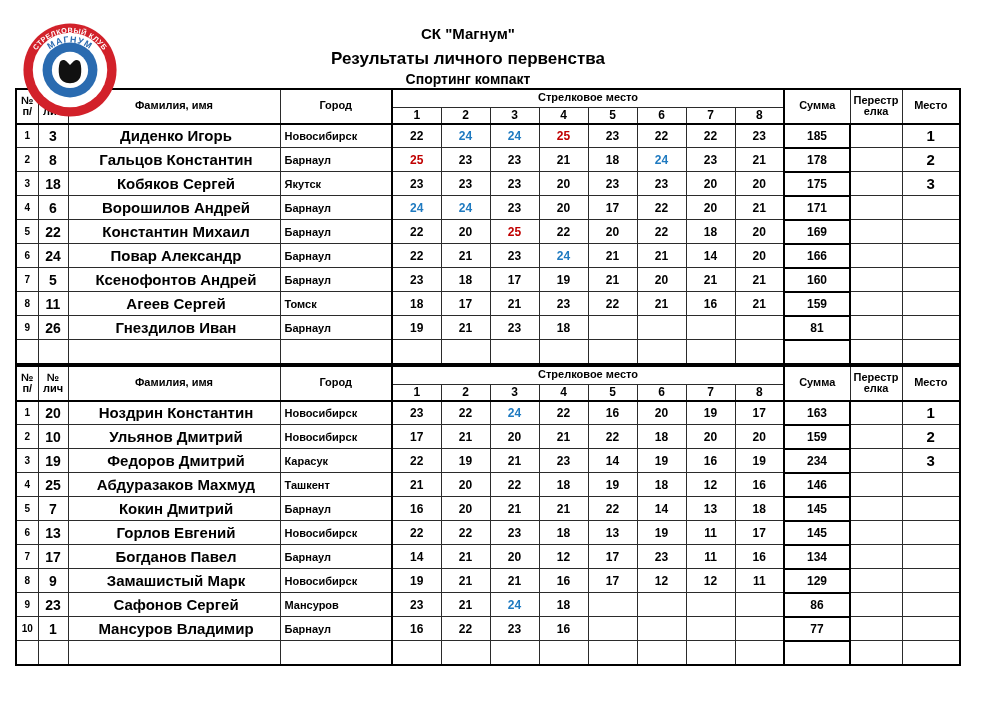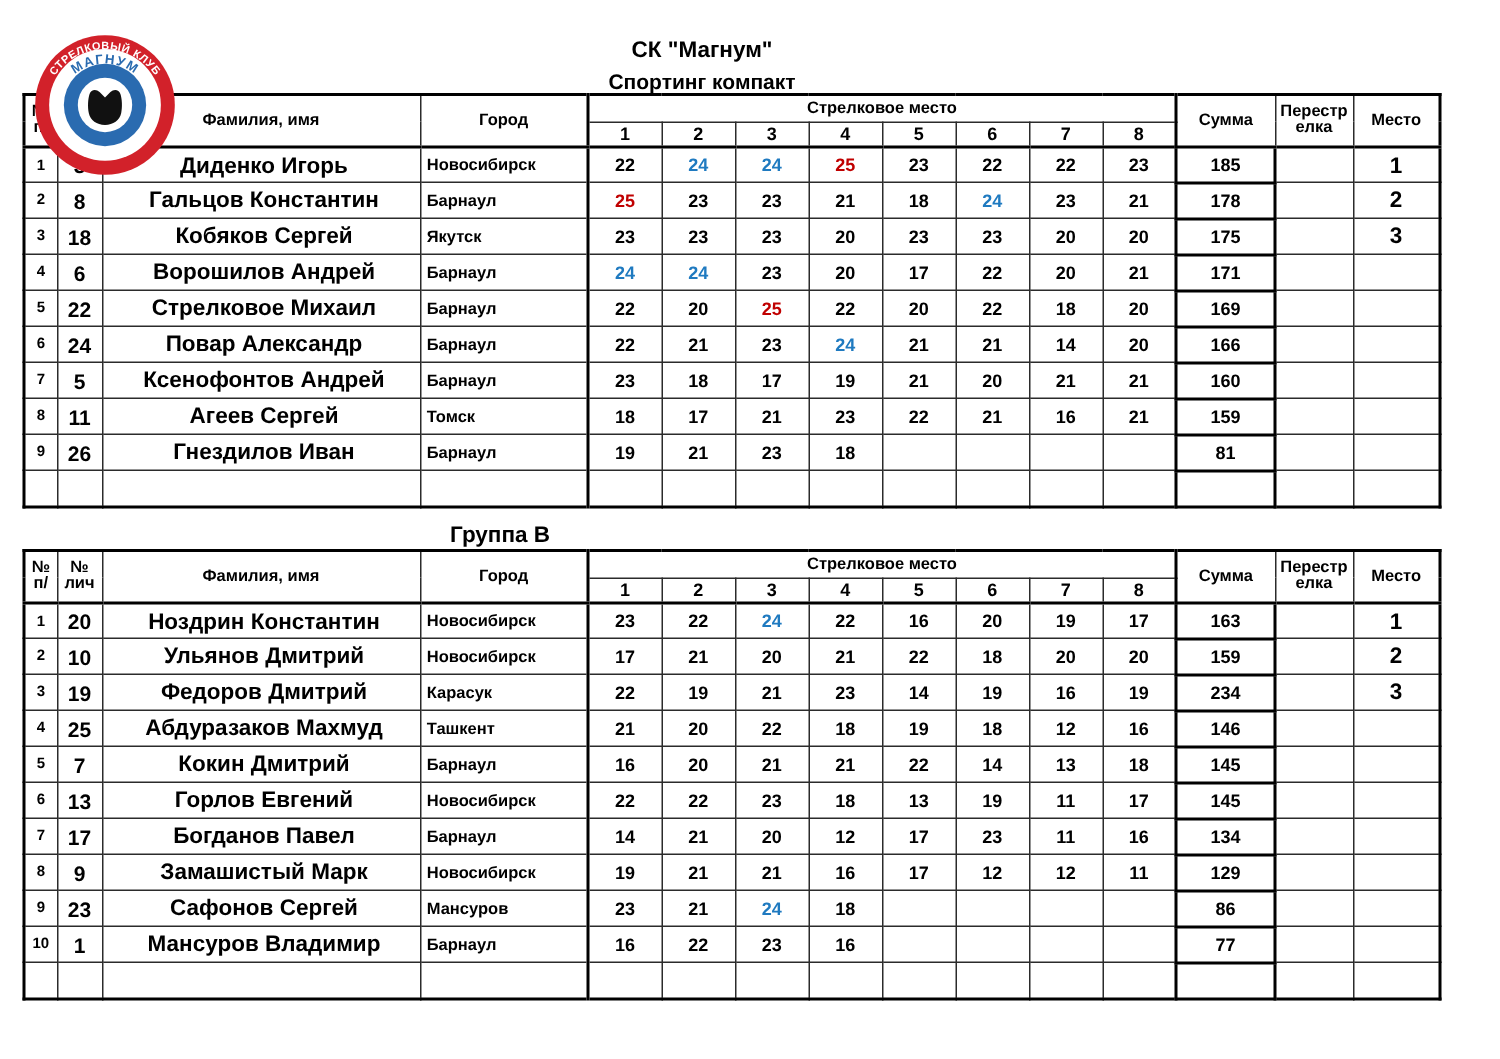--- a/index.html
+++ b/index.html
@@ -63,20 +63,21 @@
   <text class="arc-text" font-size="7.4" letter-spacing="0.4" fill="#ffffff">
     <textPath href="#arcOuter" startOffset="50%" text-anchor="middle">СТРЕЛКОВЫЙ КЛУБ</textPath>
   </text>
   <text class="arc-text" font-size="9" letter-spacing="1" fill="#2a6bb0">
     <textPath href="#arcInner" startOffset="50%" text-anchor="middle">МАГНУМ</textPath>
   </text>
 </svg>
 
 <div class="titles">
   <div class="t1">СК "Магнум"</div>
+  <div class="t2">Результаты личного первенства</div>
   <div class="t3">Спортинг компакт</div>
 </div>
 
 <div>
   <table class="results">
     <colgroup>
       <col style="width:22px">
         <col style="width:30px">
         <col style="width:212px">
         <col style="width:112px">
@@ -182,21 +183,21 @@
           <td class="score">22</td>
           <td class="score">20</td>
           <td class="score">21</td>
           <td class="sum">171</td>
           <td class="po"></td>
           <td class="place"></td>
         </tr>
         <tr>
           <td class="n">5</td>
           <td class="id">22</td>
-          <td class="name">Стрелковое Михаил</td>
+          <td class="name">Константин Михаил</td>
           <td class="city">Барнаул</td>
           <td class="score thick-l">22</td>
           <td class="score">20</td>
           <td class="score" style="color: rgb(192, 0, 0);">25</td>
           <td class="score">22</td>
           <td class="score">20</td>
           <td class="score">22</td>
           <td class="score">18</td>
           <td class="score">20</td>
           <td class="sum">169</td>
@@ -286,21 +287,20 @@
           <td class="score"></td>
           <td class="sum"></td>
           <td class="po"></td>
           <td class="place"></td>
         </tr>
       </tbody>
   </table>
 </div>
 
 <div>
-  <div class="group-label">Группа В</div>
   <table class="results">
     <colgroup>
       <col style="width:22px">
         <col style="width:30px">
         <col style="width:212px">
         <col style="width:112px">
       <col style="width:49px">
         <col style="width:49px">
         <col style="width:49px">
         <col style="width:49px">

